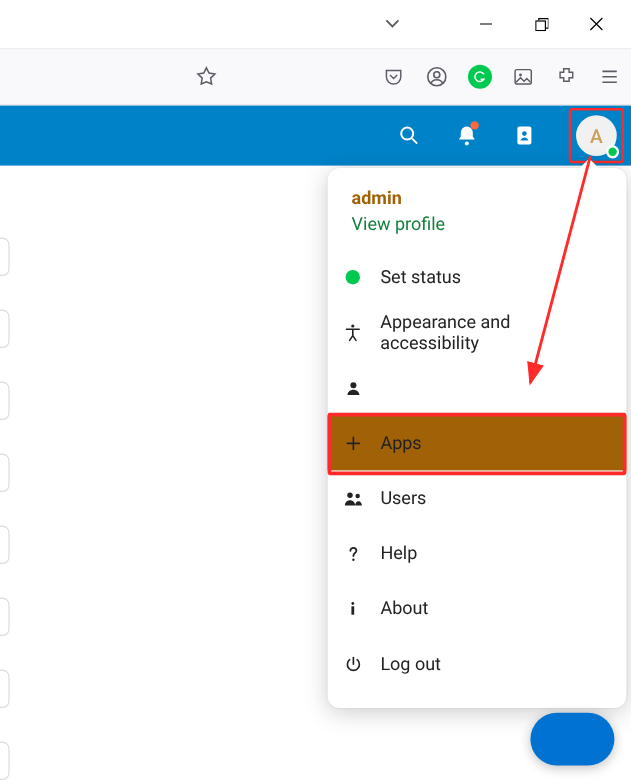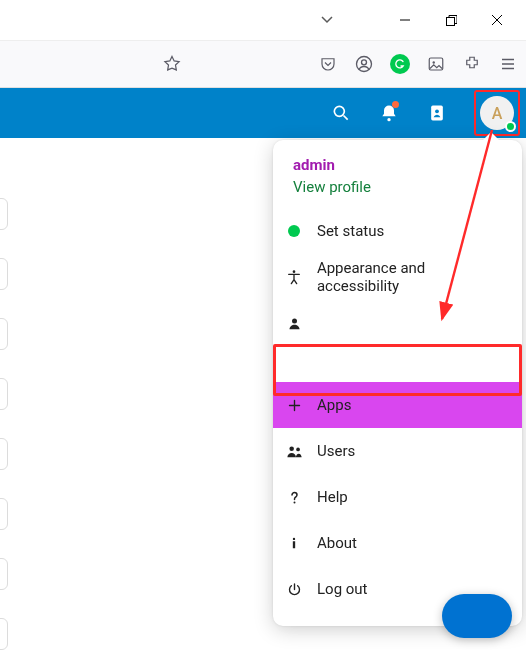--- a/index.html
+++ b/index.html
@@ -19,24 +19,24 @@
   .avatar-wrap{width:46px;height:46px;display:flex;align-items:center;justify-content:center;border:2px solid #ff2a2a;border-radius:3px;position:relative;}
   .avatar{width:34px;height:34px;border-radius:50%;background:#f1f1f1;display:flex;align-items:center;justify-content:center;color:#c9a05a;font-weight:500;position:relative;}
   .avatar .dot{width:11px;height:11px;background:#00c950;border-radius:50%;border:2px solid #fff;position:absolute;right:-2px;bottom:-2px;}
   
   .bg-list{position:absolute;left:-10px;top:198px;display:flex;flex-direction:column;gap:28px;}
   .bg-list div{width:18px;height:32px;border:1px solid #dcdcdc;border-radius:0 6px 6px 0;background:#fff;}
   
   .menu{position:absolute;top:140px;right:4px;width:249px;background:#fff;border-radius:10px;box-shadow:0 4px 20px rgba(0,0,0,.18);padding:14px 0 14px 0;filter:drop-shadow(0 0 1px rgba(0,0,0,.1));}
   .menu::before{content:"";position:absolute;top:-8px;right:22px;border-left:9px solid transparent;border-right:9px solid transparent;border-bottom:9px solid #fff;}
   .menu-header{padding:2px 20px 12px 20px;}
-  .menu-header .name{font-weight:700;color:#a21caf;font-size:15px;}
+  .menu-header .name{font-weight:700;color:#a16207;font-size:15px;}
   .menu-header .vp{color:#15803d;font-size:15px;margin-top:4px;}
   .menu-item{display:flex;align-items:center;gap:14px;padding:0 12px;height:46px;color:#222;font-size:15px;}
-  .menu-item.hover{background:#d946ef;margin-top:36px;}
+  .menu-item.hover{background:#a16207;}
   .menu-item .mi-icon{width:18px;display:flex;align-items:center;justify-content:center;color:#222;}
   .status-dot{width:12px;height:12px;background:#00c950;border-radius:50%;}
   
   .hl-admin{position:absolute;top:344px;right:4px;width:249px;height:52px;border:3px solid #ff2a2a;pointer-events:none;border-radius:2px;}
   .arrow-svg{position:absolute;top:116px;left:274px;width:250px;height:260px;pointer-events:none;}
   
   .fab{position:absolute;right:14px;bottom:12px;width:70px;height:44px;background:#0072d1;border-radius:24px;box-shadow:0 2px 10px rgba(0,0,0,.25);}
   svg{display:block;}
 </style>
 </head>

